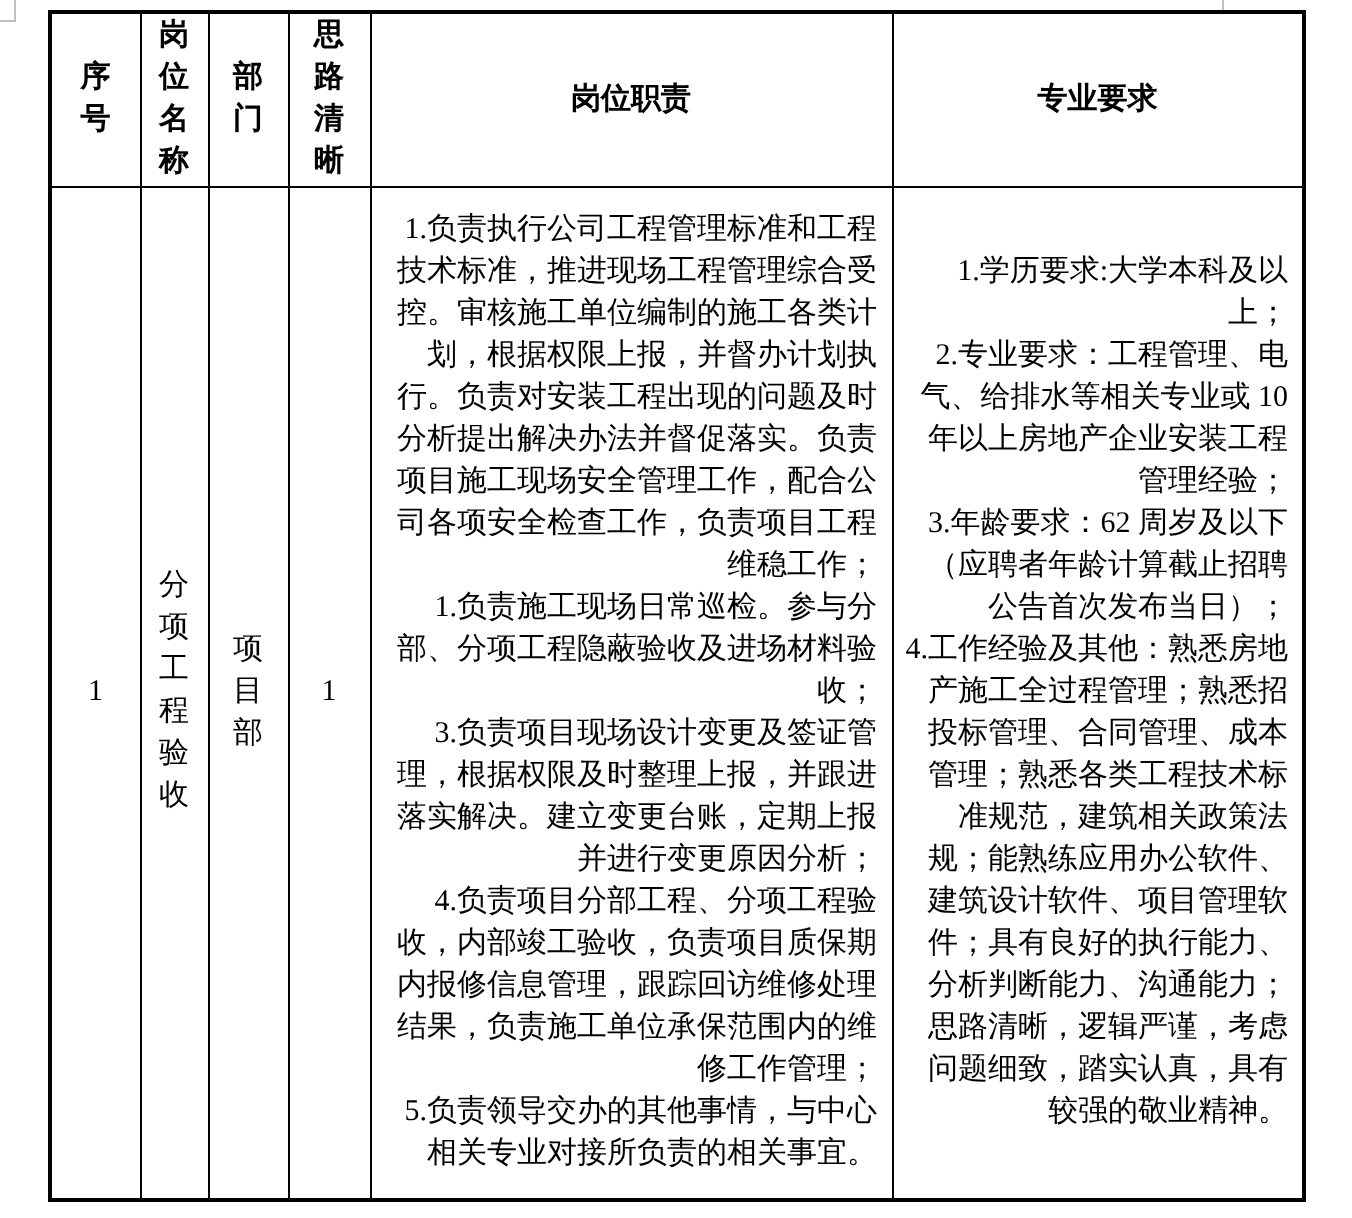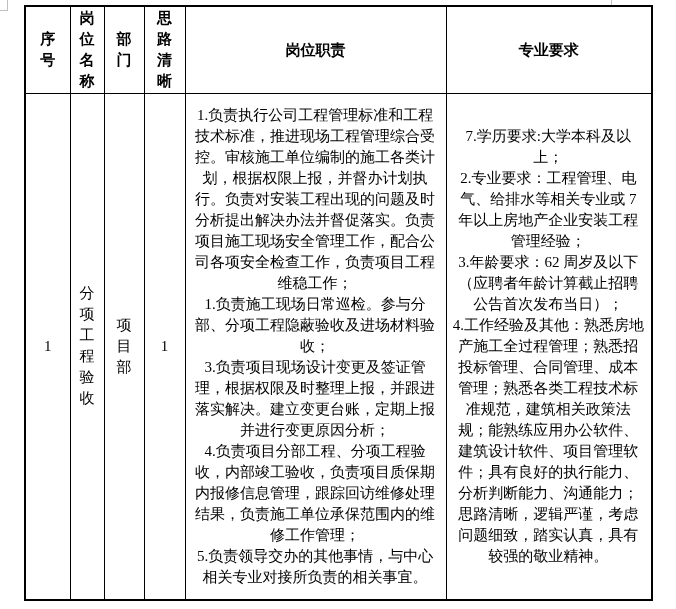--- a/index.html
+++ b/index.html
@@ -44,21 +44,21 @@
   .vert {
     display: inline-block;
     width: 1em;
     word-break: break-all;
     white-space: normal;
     text-align: right;
     line-height: 21px;
   }
   .text-cell {
     padding: 2px 7px 2px 6px;
-    text-align: center;
+    text-align: right;
     vertical-align: middle;
   }
   .text-cell p { margin: 0; }
 </style>
 </head>
 <body>
 
 <div class="page">
 
   <div class="artifact art-tl-v"></div>
@@ -103,22 +103,22 @@
         </td>
         <td class="center-cell">1</td>
         <td class="text-cell">
             <p>1.负责执行公司工程管理标准和工程技术标准，推进现场工程管理综合受控。审核施工单位编制的施工各类计划，根据权限上报，并督办计划执行。负责对安装工程出现的问题及时分析提出解决办法并督促落实。负责项目施工现场安全管理工作，配合公司各项安全检查工作，负责项目工程维稳工作；</p>
             <p>1.负责施工现场日常巡检。参与分部、分项工程隐蔽验收及进场材料验收；</p>
             <p>3.负责项目现场设计变更及签证管理，根据权限及时整理上报，并跟进落实解决。建立变更台账，定期上报并进行变更原因分析；</p>
             <p>4.负责项目分部工程、分项工程验收，内部竣工验收，负责项目质保期内报修信息管理，跟踪回访维修处理结果，负责施工单位承保范围内的维修工作管理；</p>
             <p>5.负责领导交办的其他事情，与中心相关专业对接所负责的相关事宜。</p>
           </td>
         <td class="text-cell">
-            <p>7.学历要求:大学本科及以上；</p>
-            <p>2.专业要求：工程管理、电气、给排水等相关专业或 7 年以上房地产企业安装工程管理经验；</p>
+            <p>1.学历要求:大学本科及以上；</p>
+            <p>2.专业要求：工程管理、电气、给排水等相关专业或 10 年以上房地产企业安装工程管理经验；</p>
             <p>3.年龄要求：62 周岁及以下（应聘者年龄计算截止招聘公告首次发布当日）；</p>
             <p>4.工作经验及其他：熟悉房地产施工全过程管理；熟悉招投标管理、合同管理、成本管理；熟悉各类工程技术标准规范，建筑相关政策法规；能熟练应用办公软件、建筑设计软件、项目管理软件；具有良好的执行能力、分析判断能力、沟通能力；思路清晰，逻辑严谨，考虑问题细致，踏实认真，具有较强的敬业精神。</p>
           </td>
       </tr>
     </tbody>
   </table>
 
 </div>
 
 </body></html>

